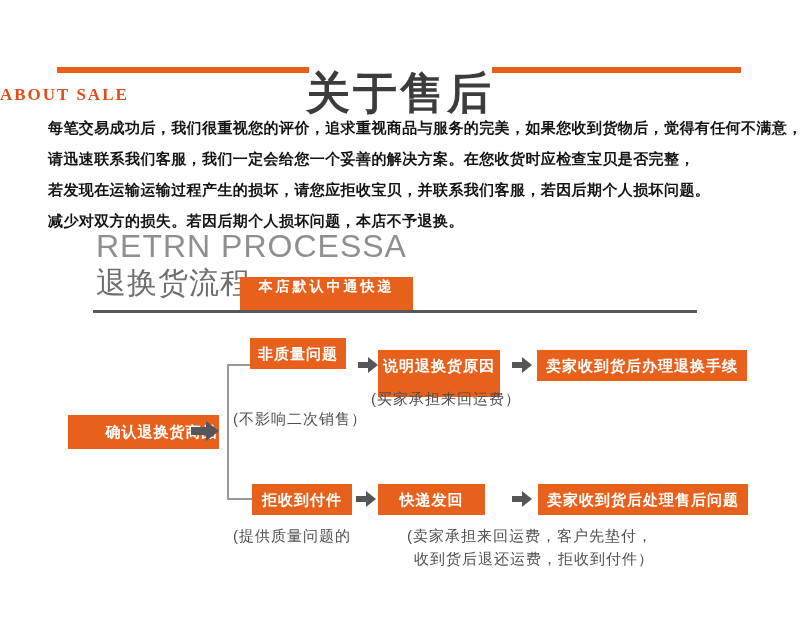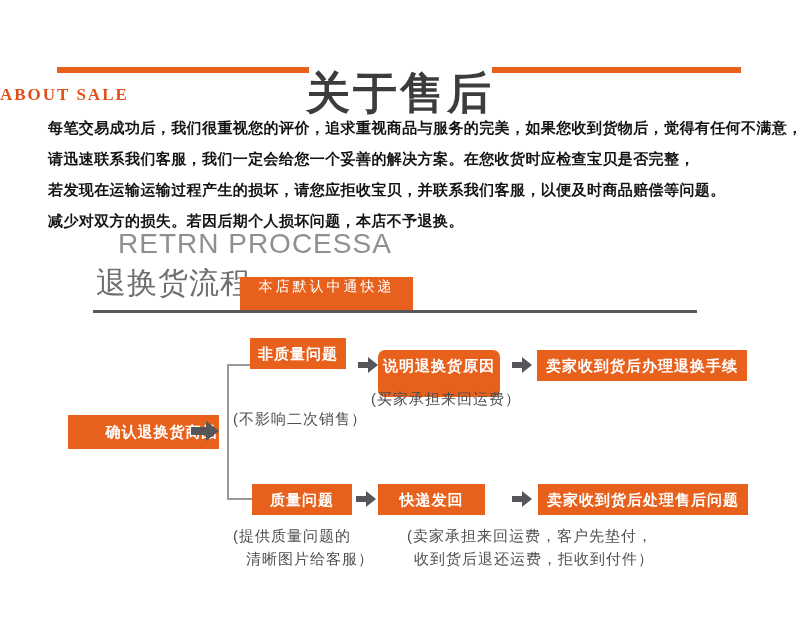--- a/index.html
+++ b/index.html
@@ -36,37 +36,37 @@
   }
 
   
   .intro{position:absolute;left:48px;top:112px;width:716px;}
   .intro p{
     margin:0;height:31px;line-height:31px;
     font-size:15px;font-weight:bold;color:var(--body);letter-spacing:0.4px;white-space:nowrap;
   }
 
   
-  .sec-en{position:absolute;left:96px;top:228px;font-size:28px;color:var(--hen);letter-spacing:1px;margin-left:22px;}
+  .sec-en{position:absolute;left:96px;top:228px;font-size:32px;color:var(--hen);letter-spacing:1px;}
   .sec-zh{position:absolute;left:96px;top:263px;font-size:30px;color:var(--hzh);letter-spacing:1px;}
   .badge{
     position:absolute;left:240px;top:277px;width:173px;height:34px;line-height:19px;
     background:var(--accent);color:var(--boxtext);text-align:center;
-    font-size:14px;font-weight:normal;letter-spacing:3px;
+    font-size:14px;font-weight:bold;letter-spacing:3px;
   }
   .rule{position:absolute;left:93px;top:310px;width:604px;height:3px;background:var(--rule);}
 
   
   .fbox{
     position:absolute;background:var(--accent);color:var(--boxtext);
     font-size:15px;font-weight:bold;text-align:center;letter-spacing:1px;white-space:nowrap;
   }
   .box-start{left:68px;top:415px;width:115px;height:34px;line-height:33px;padding-left:36px;}
   .box-t1{left:250px;top:338px;width:96px;height:31px;line-height:31px;}
-  .box-t2{left:378px;top:350px;width:122px;height:47px;line-height:31px;border-radius:7px;}
+  .box-t2{left:378px;top:350px;width:122px;height:47px;line-height:31px;}
   .box-t3{left:537px;top:350px;width:210px;height:31px;line-height:31px;}
   .box-b1{left:252px;top:484px;width:100px;height:31px;line-height:31px;}
   .box-b2{left:378px;top:484px;width:107px;height:31px;line-height:31px;}
   .box-b3{left:538px;top:484px;width:210px;height:31px;line-height:31px;}
 
   
   .arrow{position:absolute;width:20px;height:16px;}
   .arrow::before{content:"";position:absolute;left:0;top:5px;width:10px;height:6px;background:var(--arrow);}
   .arrow::after{content:"";position:absolute;left:10px;top:0;width:0;height:0;
     border-top:8px solid transparent;border-bottom:8px solid transparent;border-left:10px solid var(--arrow);}
@@ -100,21 +100,21 @@
 <div class="page">
 
   <span class="hline left"></span>
   <h1 class="page-title">关于售后</h1>
   <span class="hline right"></span>
   <div class="page-subtitle">ABOUT SALE</div>
 
   <div class="intro">
     <p>每笔交易成功后，我们很重视您的评价，追求重视商品与服务的完美，如果您收到货物后，觉得有任何不满意，</p>
     <p>请迅速联系我们客服，我们一定会给您一个妥善的解决方案。在您收货时应检查宝贝是否完整，</p>
-    <p>若发现在运输运输过程产生的损坏，请您应拒收宝贝，并联系我们客服，以便及时商品赔偿等问题。</p>
+    <p>若发现在运输运输过程产生的损坏，请您应拒收宝贝，并联系我们客服，若因后期个人损坏问题。</p>
     <p>减少对双方的损失。若因后期个人损坏问题，本店不予退换。</p>
   </div>
 
   <div class="sec-en">RETRN PROCESSA</div>
   <div class="sec-zh">退换货流程</div>
   <div class="badge">本店默认中通快递</div>
   <div class="rule"></div>
 
   <div class="fbox box-start">确认退换货商品</div>
   <div class="arrow big ar-start"></div>
@@ -124,23 +124,22 @@
   <div class="br-h br-bottom"></div>
 
   <div class="fbox box-t1">非质量问题</div>
   <div class="arrow ar-t1"></div>
   <div class="fbox box-t2">说明退换货原因</div>
   <div class="arrow ar-t2"></div>
   <div class="fbox box-t3">卖家收到货后办理退换手续</div>
   <div class="note nt1">(不影响二次销售）</div>
   <div class="note nt2">(买家承担来回运费）</div>
 
-  <div class="fbox box-b1">质量问题</div>
+  <div class="fbox box-b1">拒收到付件</div>
   <div class="arrow ar-b1"></div>
   <div class="fbox box-b2">快递发回</div>
   <div class="arrow ar-b2"></div>
   <div class="fbox box-b3">卖家收到货后处理售后问题</div>
   <div class="note nb1a">(提供质量问题的</div>
-  <div class="note nb1b">清晰图片给客服）</div>
   <div class="note nb2a">(卖家承担来回运费，客户先垫付，</div>
   <div class="note nb2b">收到货后退还运费，拒收到付件）</div>
 
 </div>
 
 </body></html>

